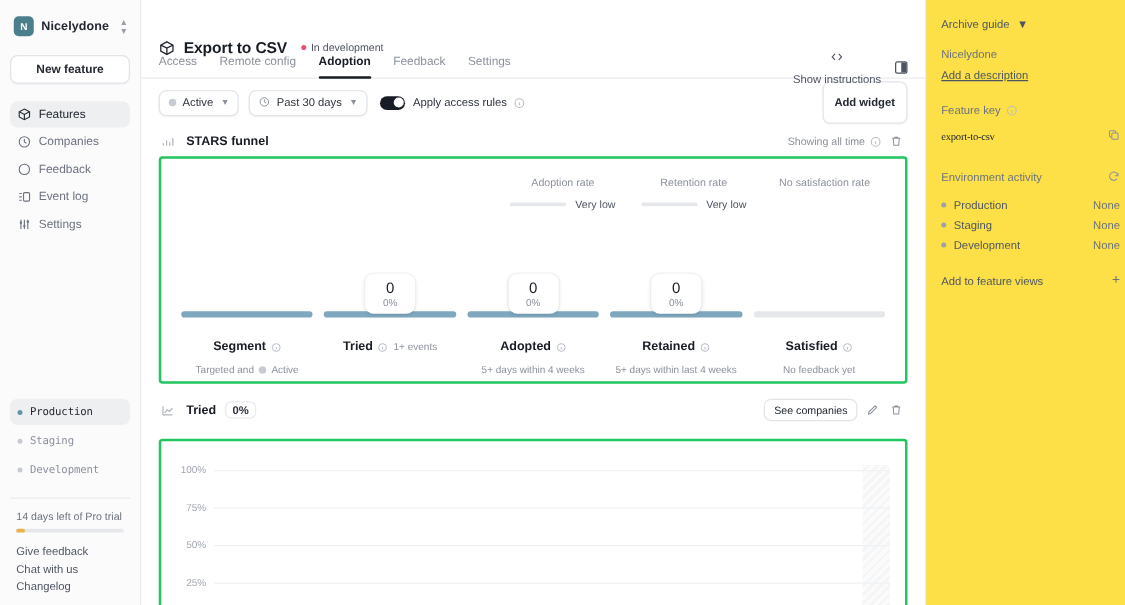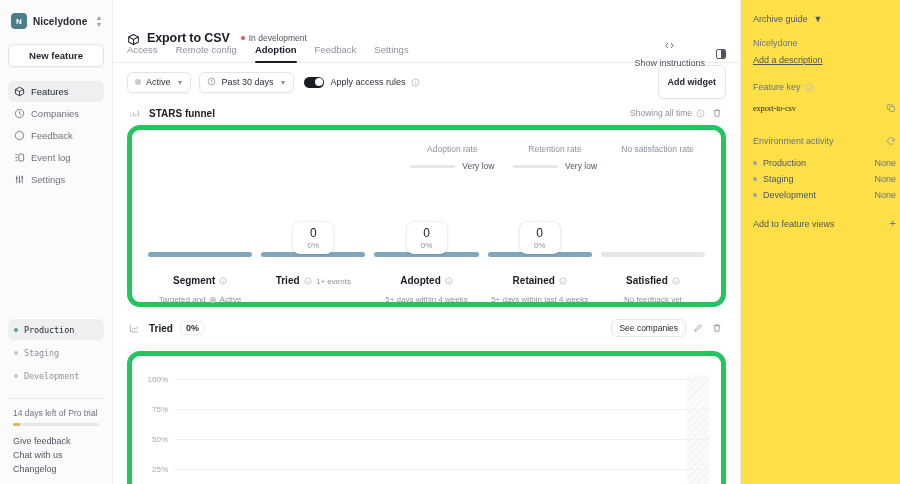--- a/index.html
+++ b/index.html
@@ -109,21 +109,21 @@
   .toggle { width: 20px; height: 11px; border-radius: 7px; background: #181c24; position: relative; cursor: pointer; }
   .toggle::after { content:""; position:absolute; width:8px; height:8px; border-radius:50%; background:#fff; top:1.5px; right:1.5px; }
   .toggle-label { font-size: 9px; color: #2b313b; }
   .btn-outline {
     margin-left: auto; height: 21px; padding: 16px 9px; border: 1px solid #e2e4e8; border-radius: 6px;
     background: #fff; font-size: 9px; font-weight: 600; color: #232831; cursor: pointer;
     display: flex; align-items: center; box-shadow: 0 1px 1px rgba(16,24,40,.03);
   }
 
   
-  .card { background: #fff; border: 5px solid #22c55e; border-radius: 13px; }
+  .card { background: #fff; border: 2px solid #22c55e; border-radius: 3px; }
   .card-head { display: flex; align-items: center; gap: 7px; height: 24px; padding: 0 2px 0 0; }
   .card-head .ctitle { font-size: 10px; font-weight: 700; color: #181c24; }
   .card-head .cmeta { margin-left: auto; display: flex; align-items: center; gap: 4px; font-size: 8.5px; color: #8b919c; }
   .icon-btn { width: 15px; height: 15px; display: flex; align-items: center; justify-content: center; border-radius: 4px; cursor: pointer; color: #8b919c; }
   .chip-0 { border: 1px solid #e9eaee; border-radius: 5px; padding: 1px 5px; font-size: 9px; color: #2b313b; font-weight: 600; }
   .see-btn { height: 18px; padding: 0 7px; border: 1px solid #e2e4e8; border-radius: 6px; background:#fff; font-size: 8.5px; color: #232831; display:flex; align-items:center; cursor:pointer; }
 
   
   .funnel-card { height: 182px; padding: 14px 12px 10px 12px; position: relative; }
   .rates { display: flex; padding-left: 257px; gap: 0; }

